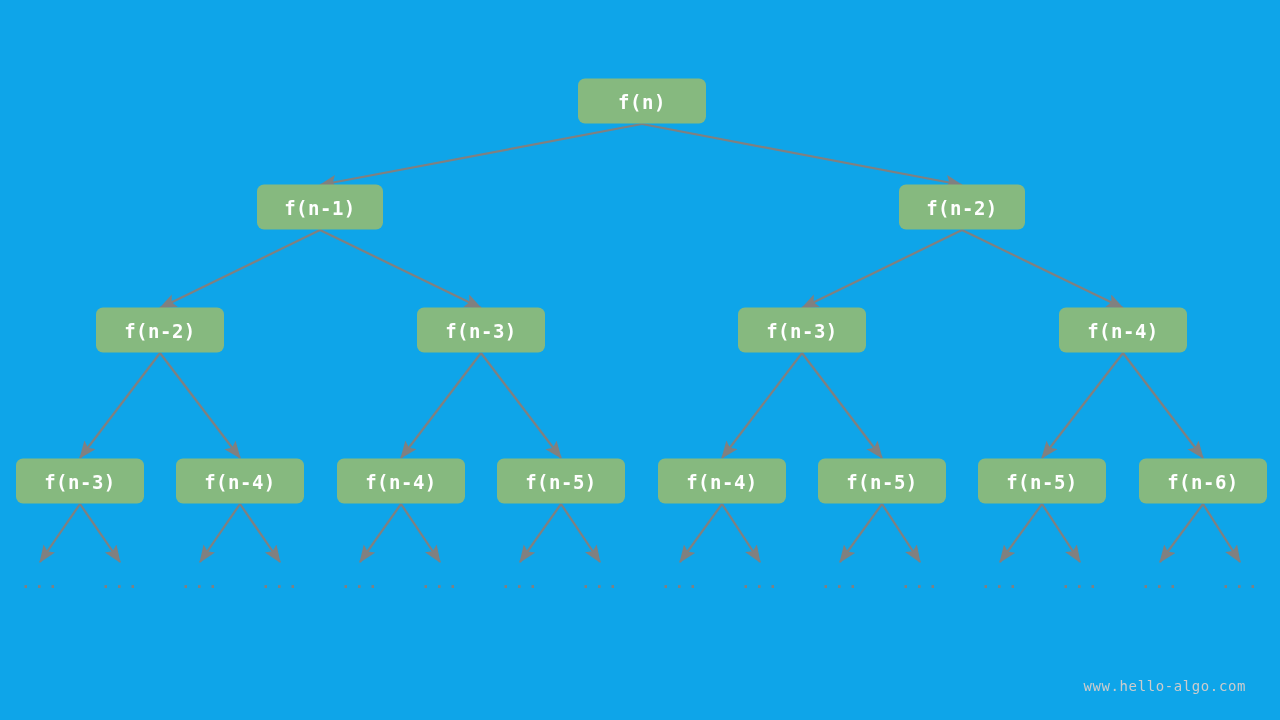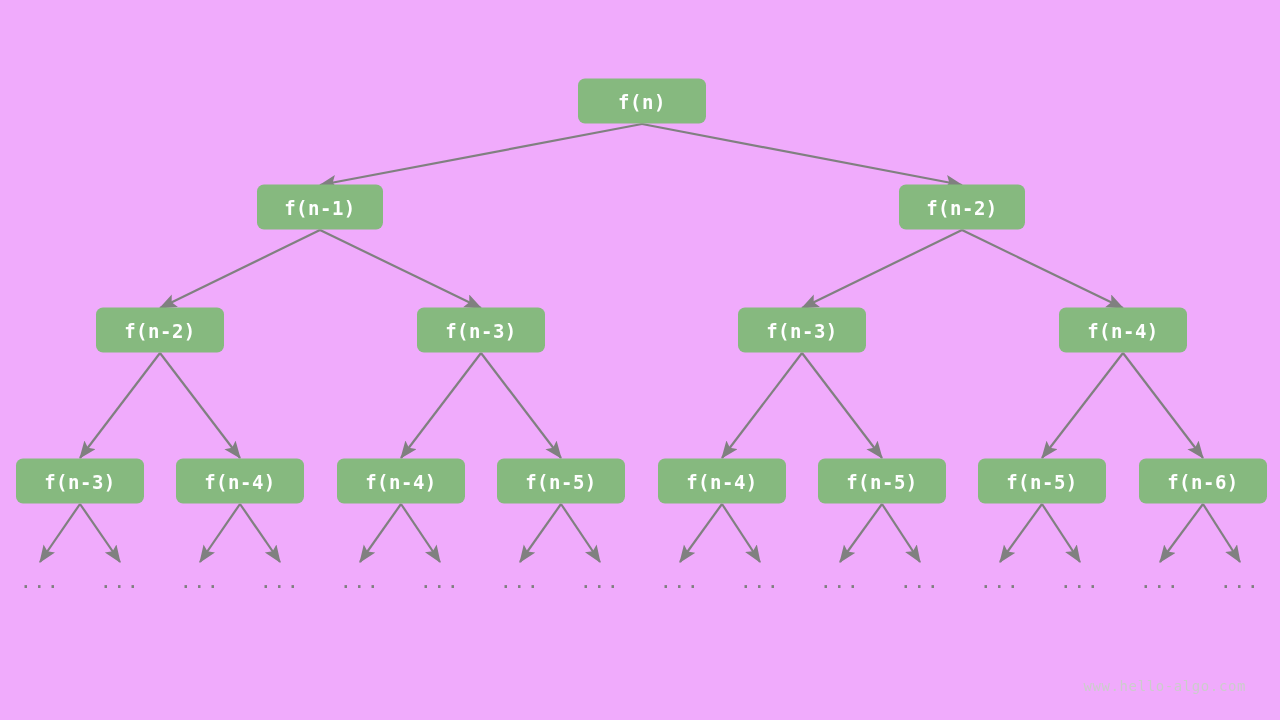--- a/index.html
+++ b/index.html
@@ -10,21 +10,21 @@
   body {
     width: 1280px;
     height: 720px;
     overflow: hidden;
     font-family: "DejaVu Sans Mono", "Liberation Mono", monospace;
   }
   #diagram-root {
     position: relative;
     width: 1280px;
     height: 720px;
-    background: #f0abfc;
+    background: #0ea5e9;
   }
   #tree-svg {
     position: absolute;
     top: 0;
     left: 0;
     width: 1280px;
     height: 720px;
     display: block;
   }
   .node-rect {

